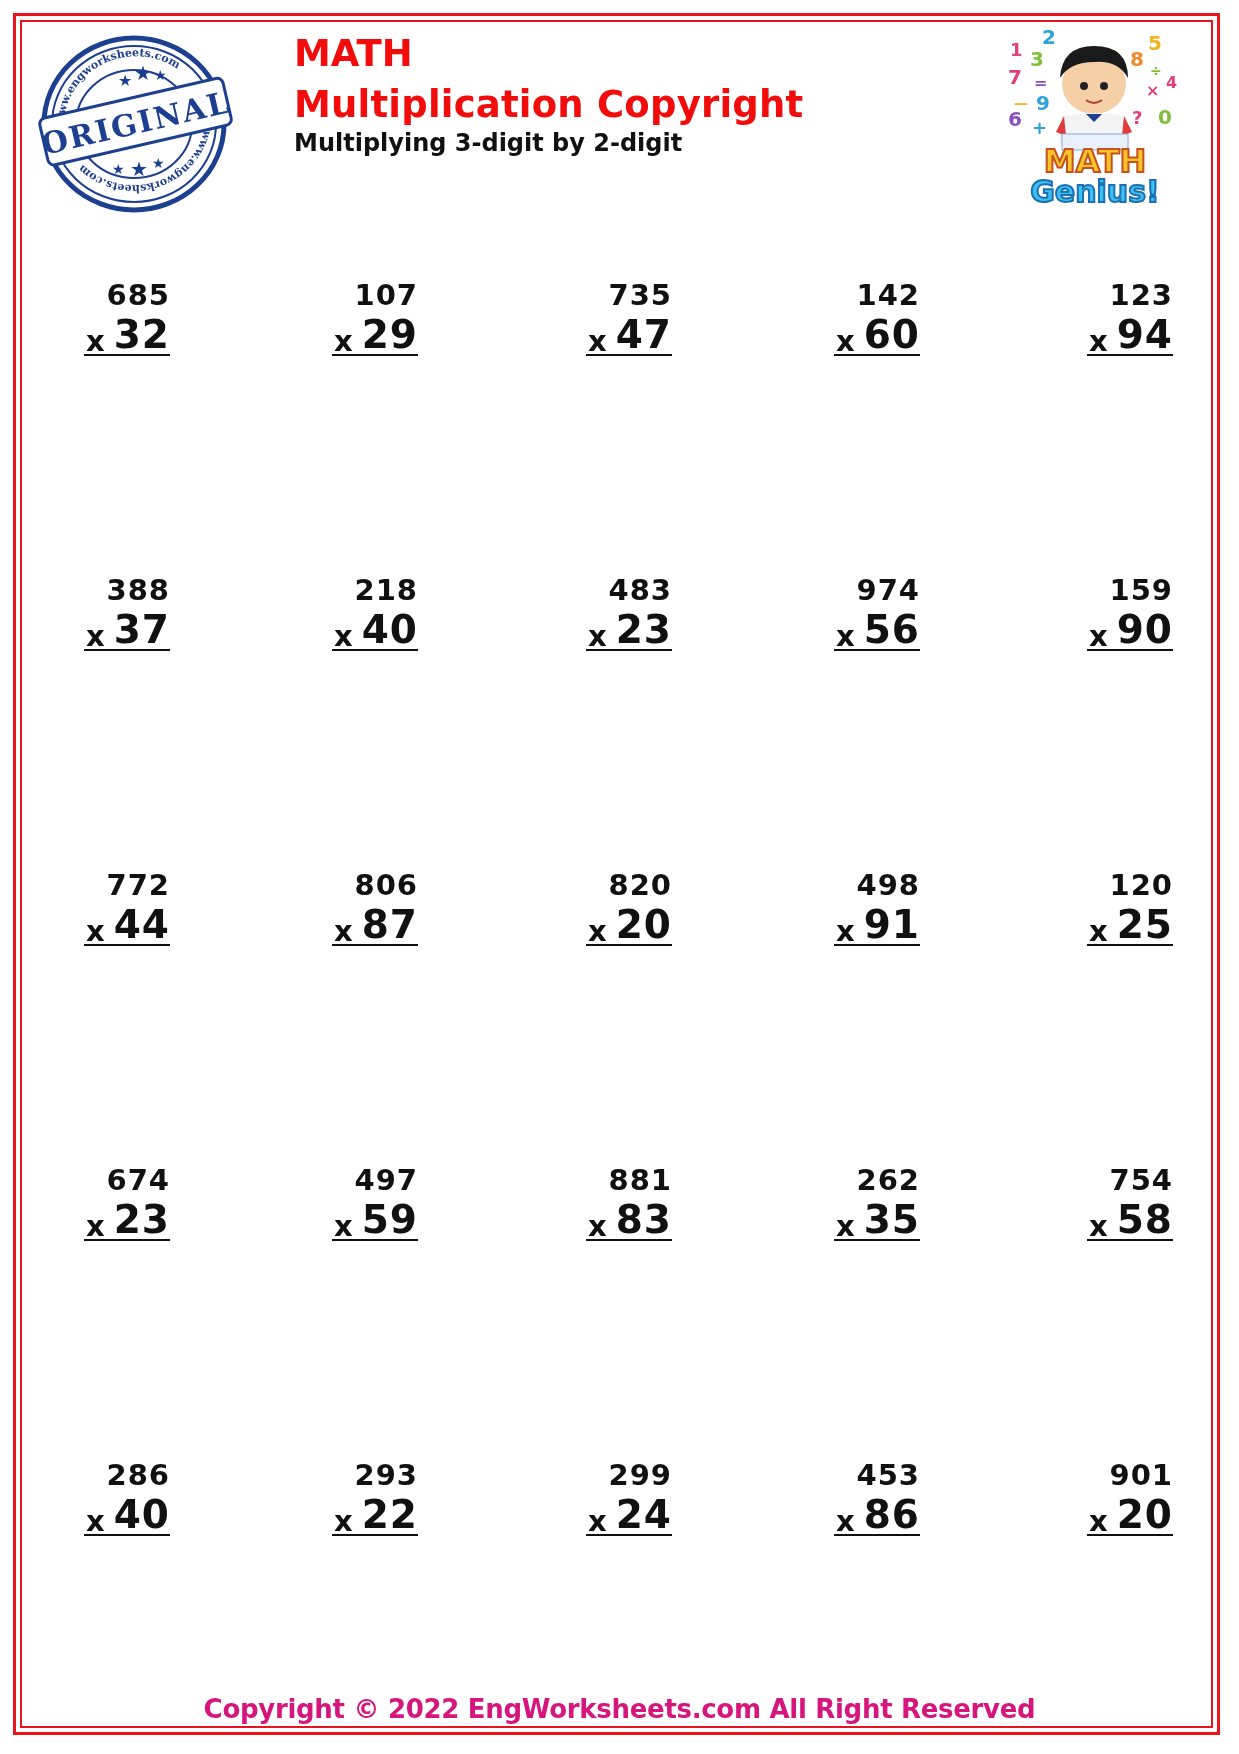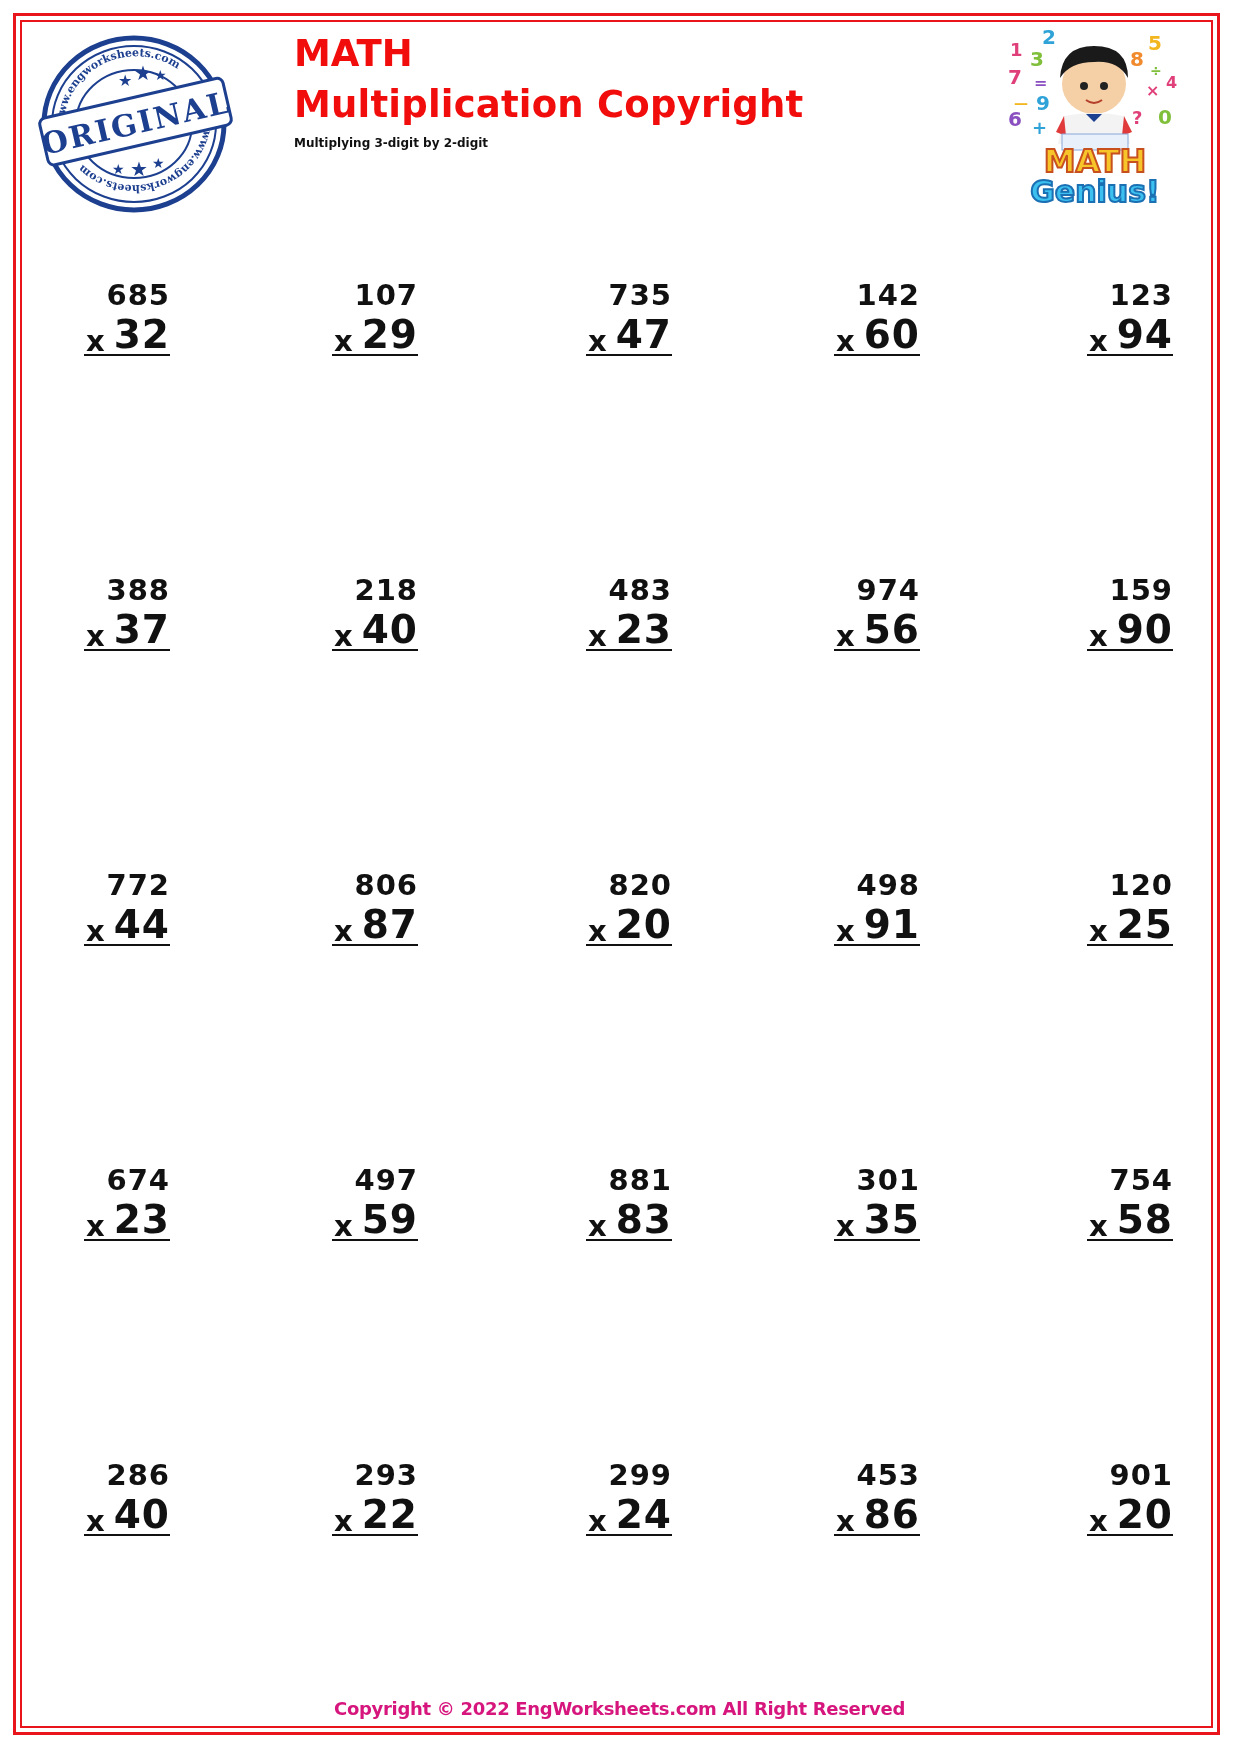--- a/index.html
+++ b/index.html
@@ -9,35 +9,35 @@
     .border-outer { position: absolute; left: 13px; top: 13px; width: 1207px; height: 1722px;
                     border: 3px solid #e8161c; box-sizing: border-box; }
     .border-inner { position: absolute; left: 20px; top: 20px; width: 1193px; height: 1708px;
                     border: 2px solid #e8161c; box-sizing: border-box; }
 
     .stamp { position: absolute; left: 34px; top: 24px; width: 204px; height: 190px; }
 
     .title-block { position: absolute; left: 294px; top: 32px; }
     .title-math { color: #f20d0d; font-weight: bold; font-size: 37px; line-height: 44px; margin: 0; }
     .title-main { color: #f20d0d; font-weight: bold; font-size: 37px; line-height: 50px; margin: 4px 0 0 0; letter-spacing: 0.2px; }
-    .subtitle { color: #111111; font-weight: bold; font-size: 12px; line-height: 26px; margin: 0; }
+    .subtitle { color: #111111; font-weight: bold; font-size: 24px; line-height: 26px; margin: 0; }
 
     .mascot { position: absolute; left: 1000px; top: 26px; width: 190px; height: 182px; }
 
     .grid { position: absolute; left: 0; top: 0; width: 1042px; height: 1754px; }
     .problem { position: absolute; width: 110px; height: 80px; }
     .problem .top { position: absolute; right: 0; top: 0; font-weight: bold; font-size: 29px; line-height: 34px;
                     color: #111; letter-spacing: 1px; }
     .problem .bottom { position: absolute; right: 0; top: 40px; width: 86px; height: 36px;
                        border-bottom: 2px solid #111; }
     .problem .op { position: absolute; left: 2px; top: 6px; font-weight: bold; font-size: 29px; line-height: 34px; color: #111; }
     .problem .mult { position: absolute; right: 0; top: 0; font-weight: bold; font-size: 39px; line-height: 34px; color: #111; letter-spacing: 1px; }
 
     .footer { position: absolute; left: 0; width: 1239px; top: 1694px; text-align: center;
-              color: #d6157d; font-weight: bold; font-size: 18px; line-height: 30px; letter-spacing: -0.3px; }
+              color: #d6157d; font-weight: bold; font-size: 26px; line-height: 30px; letter-spacing: -0.3px; }
   </style>
 </head>
 <body>
 
 <div class="border-outer"></div>
 <div class="border-inner"></div>
 
 <div class="stamp">
   <svg width="204" height="190" viewBox="0 0 204 190">
     <defs>
@@ -233,21 +233,21 @@
     </div>
   </div>
   <div class="problem" style="left:562px; top:1163px;">
     <div class="top">881</div>
     <div class="bottom">
       <span class="op">x</span>
       <span class="mult">83</span>
     </div>
   </div>
   <div class="problem" style="left:810px; top:1163px;">
-    <div class="top">301</div>
+    <div class="top">262</div>
     <div class="bottom">
       <span class="op">x</span>
       <span class="mult">35</span>
     </div>
   </div>
   <div class="problem" style="left:1063px; top:1163px;">
     <div class="top">754</div>
     <div class="bottom">
       <span class="op">x</span>
       <span class="mult">58</span>

